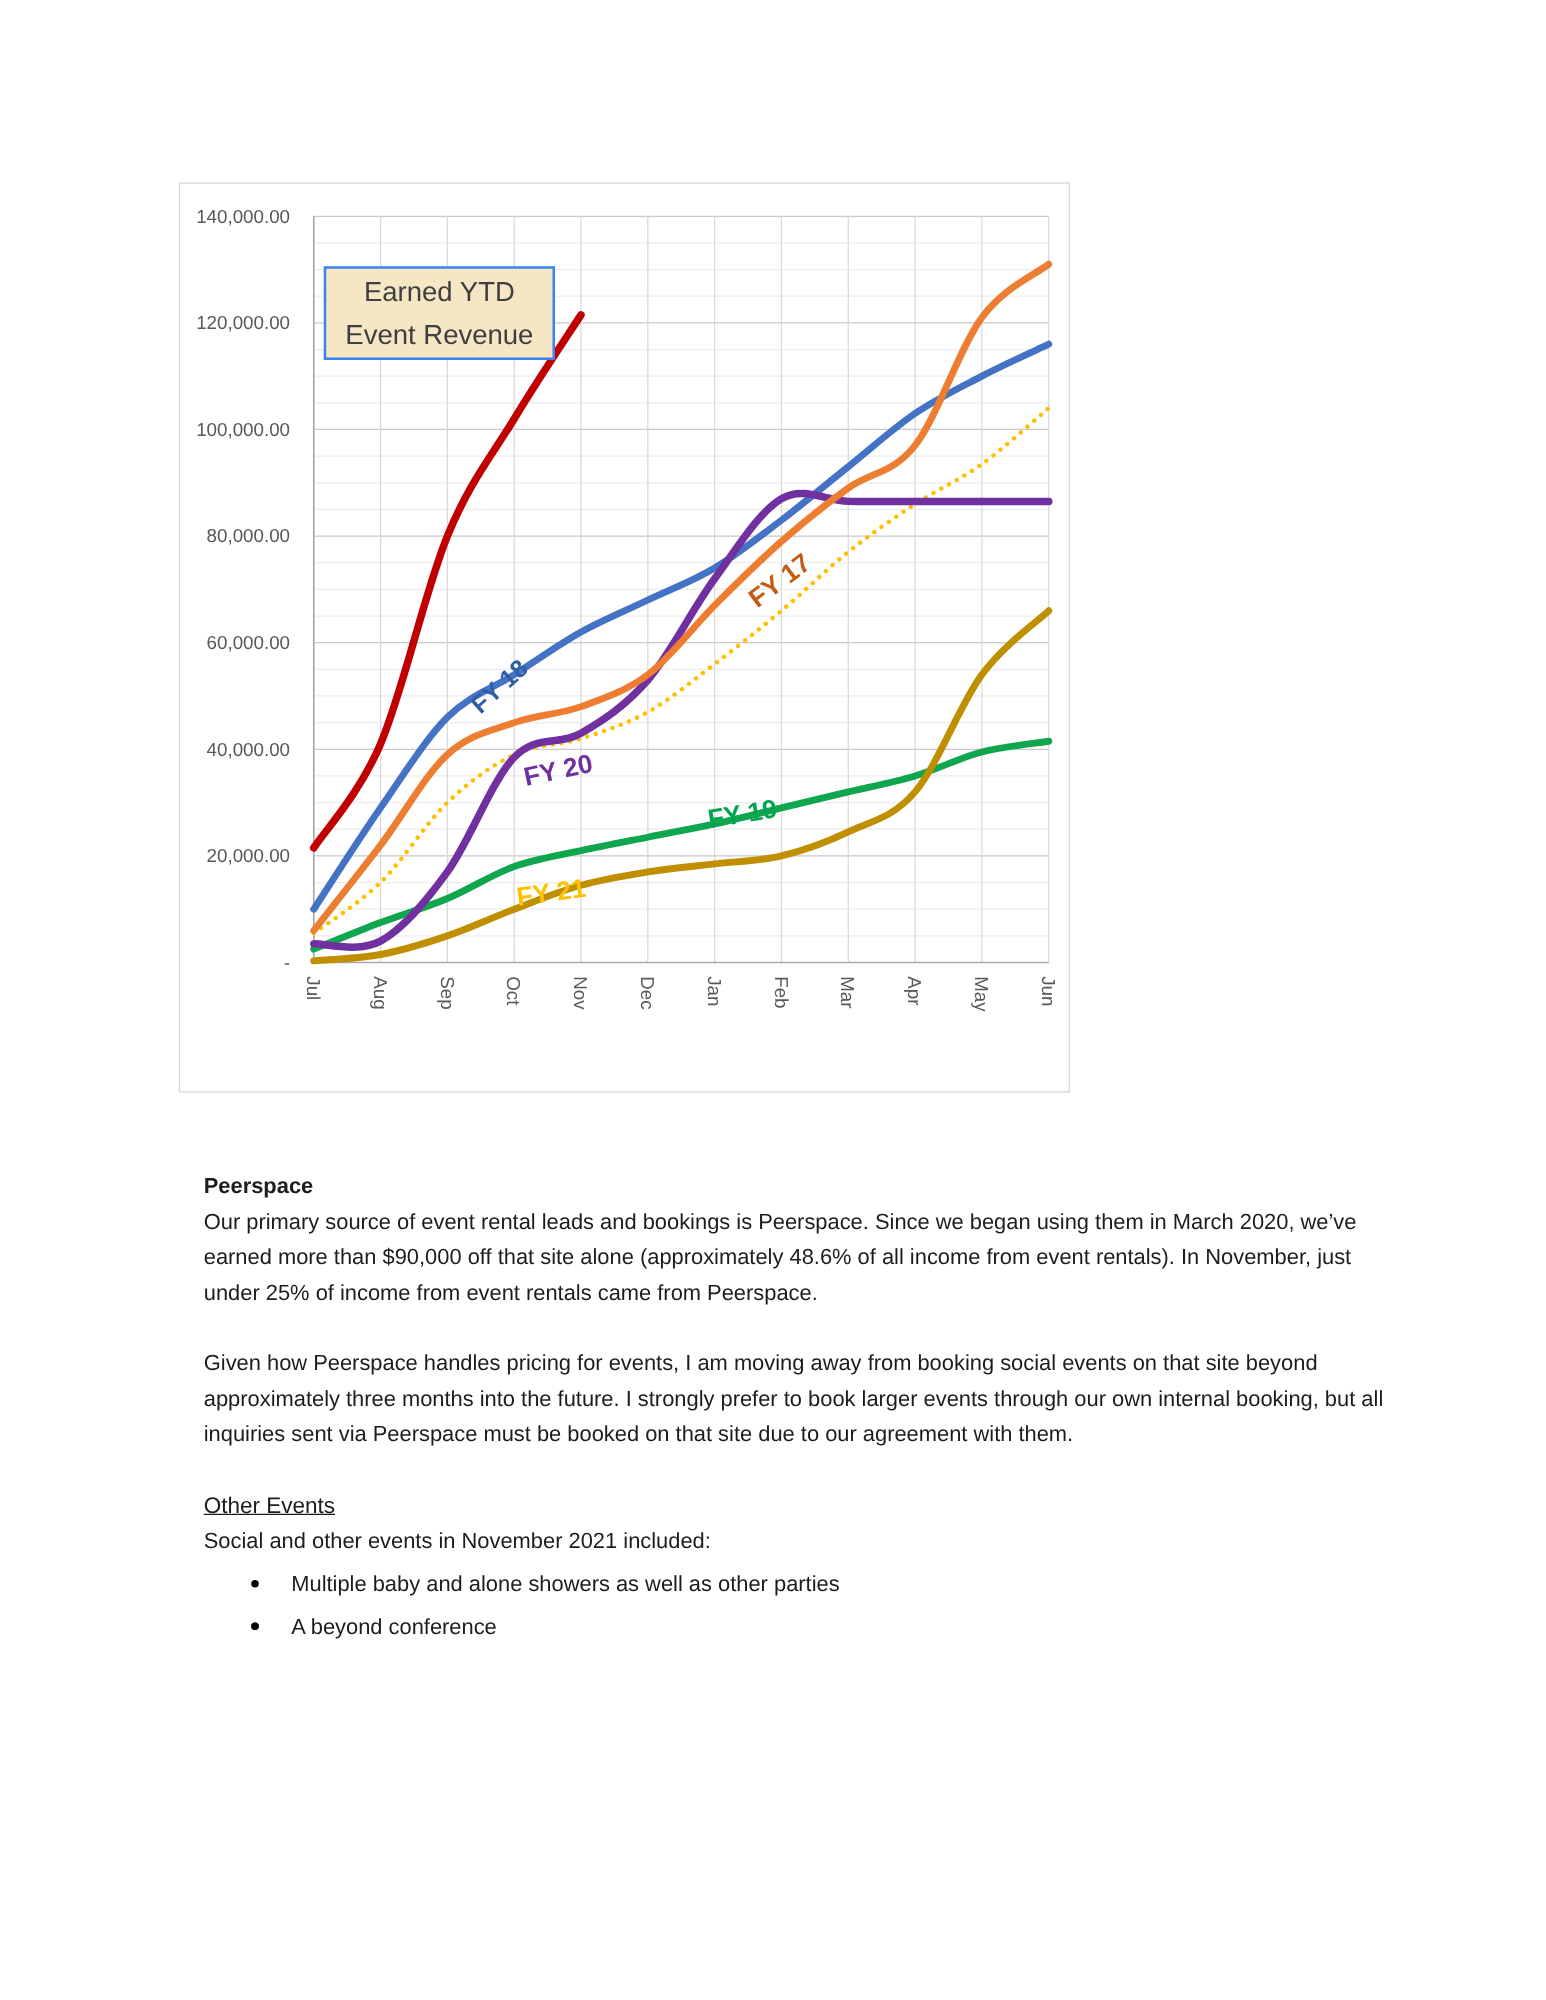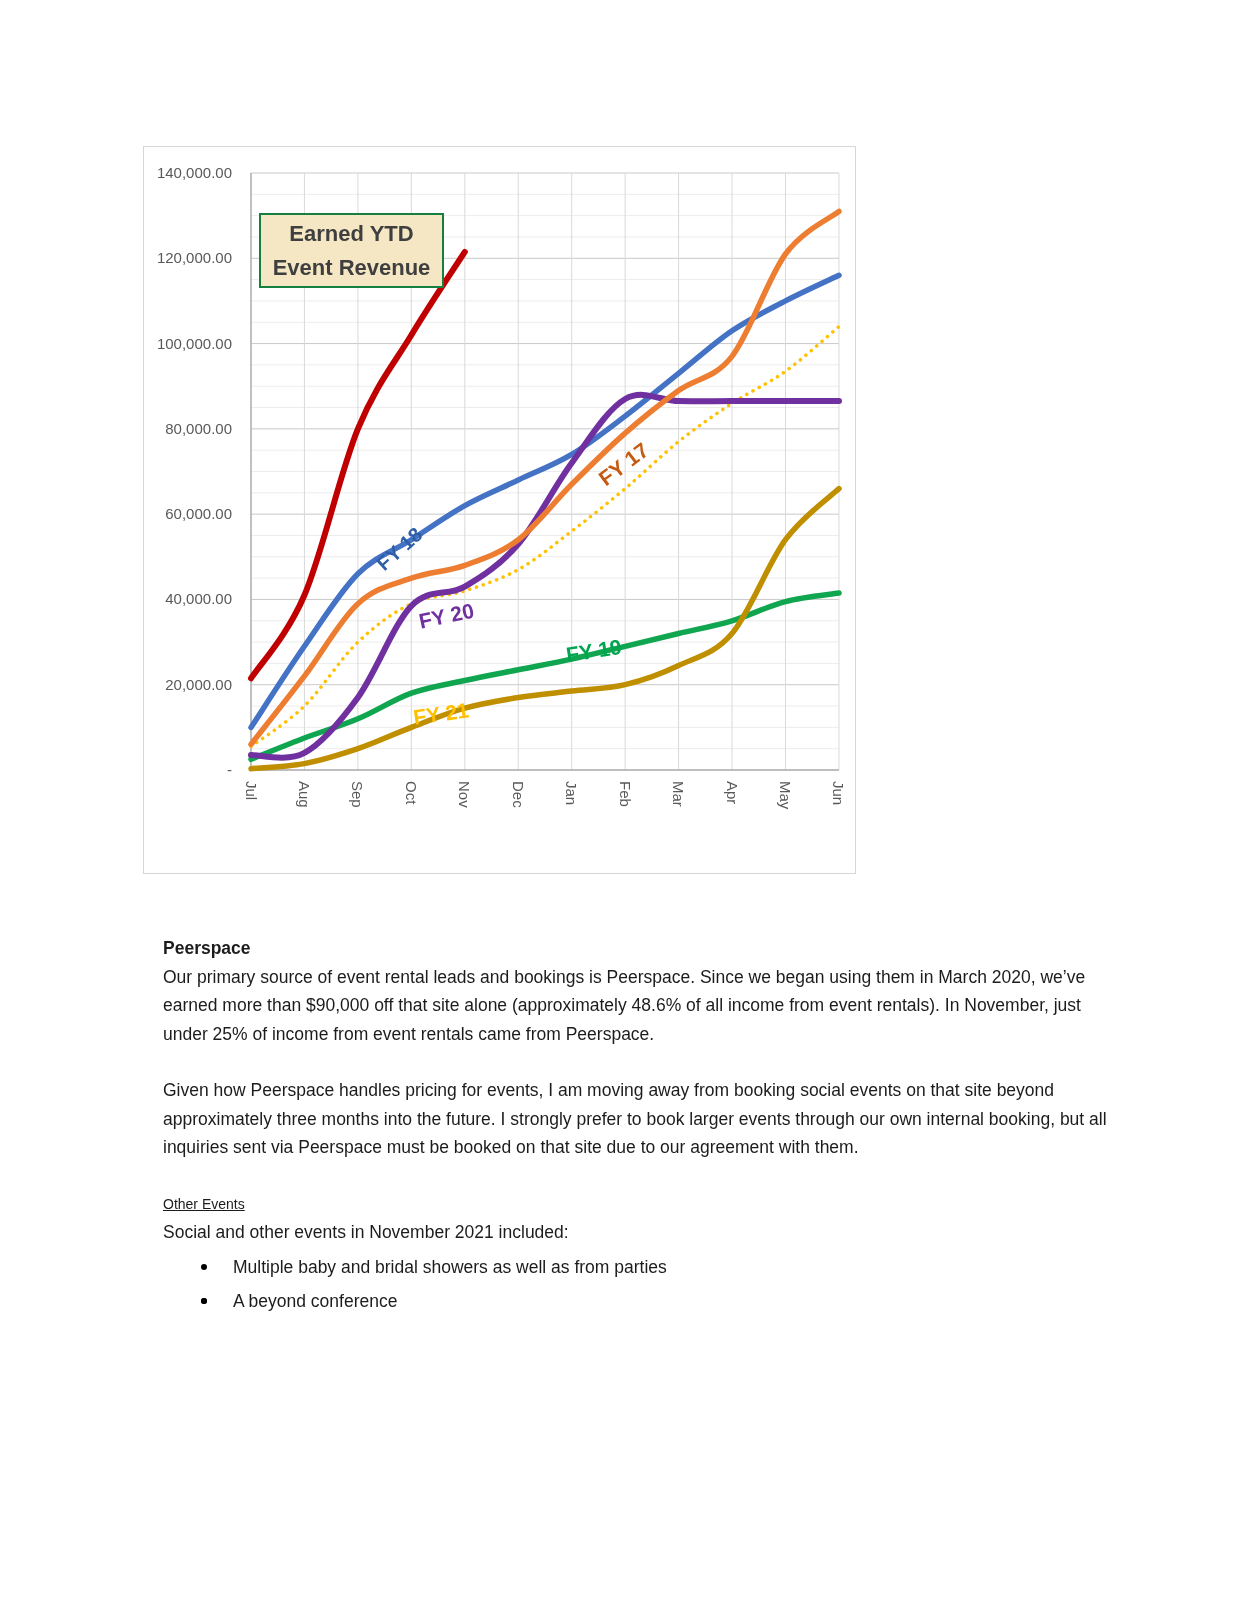--- a/index.html
+++ b/index.html
@@ -8,31 +8,31 @@
     background:#ffffff; font-family:"Liberation Sans", sans-serif;
     color:#1c1c1c;
   }
   .chart-figure {
     position:absolute; left:143px; top:146px; width:713px; height:728px;
     border:1px solid #d6d6d6; background:#ffffff; box-sizing:border-box;
   }
   .chart-figure svg { position:absolute; left:0; top:0; }
   .chart-title-box {
     position:absolute; left:115px; top:66px; width:185px; height:75px;
-    box-sizing:border-box; background:#f6e7c4; border:2px solid #15803d;
+    box-sizing:border-box; background:#f6e7c4; border:2px solid #3b82f6;
     display:flex; flex-direction:column; justify-content:center; align-items:center;
-    font-size:22px; line-height:34px; color:#3f3f3f; text-align:center;font-weight:bold;
+    font-size:22px; line-height:34px; color:#3f3f3f; text-align:center;
   }
   .text-block {
     position:absolute; left:143px; top:934px; width:952px;
     font-size:17.5px; line-height:28.5px;margin-left:20px;
   }
   .doc-h { font-weight:bold; margin:0; font-size:17.5px; }
   .doc-p { margin:0 0 28px 0; }
-  .doc-h2 { font-weight:normal; text-decoration:underline; margin:0; font-size:14px; }
+  .doc-h2 { font-weight:normal; text-decoration:underline; margin:0; font-size:18px; }
   .doc-intro { margin:0; }
   ul.doc-list { list-style:none; margin:6px 0 0 0; padding:0; }
   ul.doc-list li {
     position:relative; padding-left:70px; margin:0 0 6px 0; line-height:28.5px;
   }
   ul.doc-list li .bullet-dot {
     position:absolute; left:38px; top:11px; width:6px; height:6px;
     background:#000; border-radius:50%;
   }
 </style>
@@ -122,17 +122,17 @@
   </div>
 </div>
 
 <div class="text-block">
   <h3 class="doc-h">Peerspace</h3>
   <p class="doc-p">Our primary source of event rental leads and bookings is Peerspace. Since we began using them in March 2020, we’ve earned more than $90,000 off that site alone (approximately 48.6% of all income from event rentals). In November, just under 25% of income from event rentals came from Peerspace.</p>
   <p class="doc-p">Given how Peerspace handles pricing for events, I am moving away from booking social events on that site beyond approximately three months into the future. I strongly prefer to book larger events through our own internal booking, but all inquiries sent via Peerspace must be booked on that site due to our agreement with them.</p>
   <h3 class="doc-h2">Other Events</h3>
   <p class="doc-intro">Social and other events in November 2021 included:</p>
   <ul class="doc-list" id="events-list">
-      <li><span class="bullet-dot"></span><span>Multiple baby and bridal showers as well as from parties</span></li>
+      <li><span class="bullet-dot"></span><span>Multiple baby and alone showers as well as other parties</span></li>
       <li><span class="bullet-dot"></span></li>
       <li><span class="bullet-dot"></span><span>A beyond conference</span></li>
     </ul>
 </div>
 
 </body></html>

